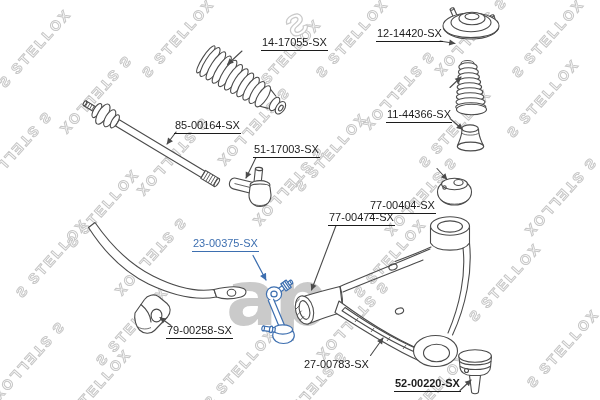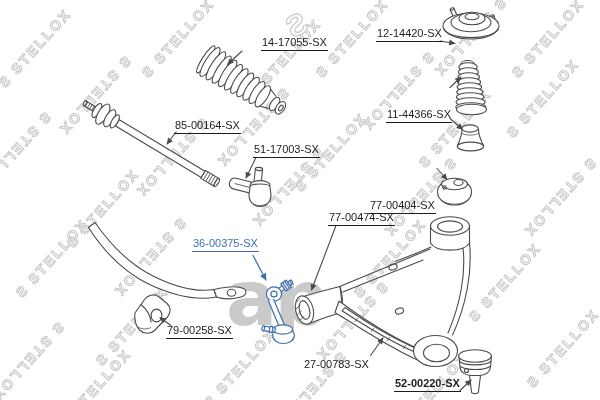--- a/index.html
+++ b/index.html
@@ -265,17 +265,17 @@
     </g>
   </svg>
 
   <div class="lbl l-boot">14-17055-SX</div>
   <div class="lbl l-tierod">85-00164-SX</div>
   <div class="lbl l-trend">51-17003-SX</div>
   <div class="lbl l-mount">12-14420-SX</div>
   <div class="lbl l-bumpstop">11-44366-SX</div>
   <div class="lbl l-bush404">77-00404-SX</div>
   <div class="lbl l-bush405">77-00474-SX</div>
-  <div class="lbl l-link hl">36-00375-SX</div>
+  <div class="lbl l-link hl">23-00375-SX</div>
   <div class="lbl l-stabbush">79-00258-SX</div>
   <div class="lbl l-arm2 noline">27-00783-SX</div>
   <div class="lbl l-balljoint">52-00220-SX</div>
 </div>
 
 </body></html>

